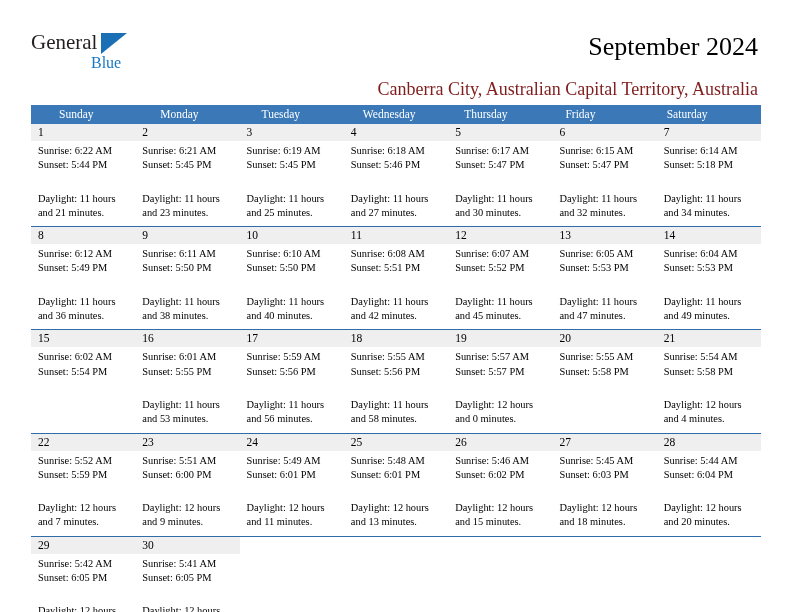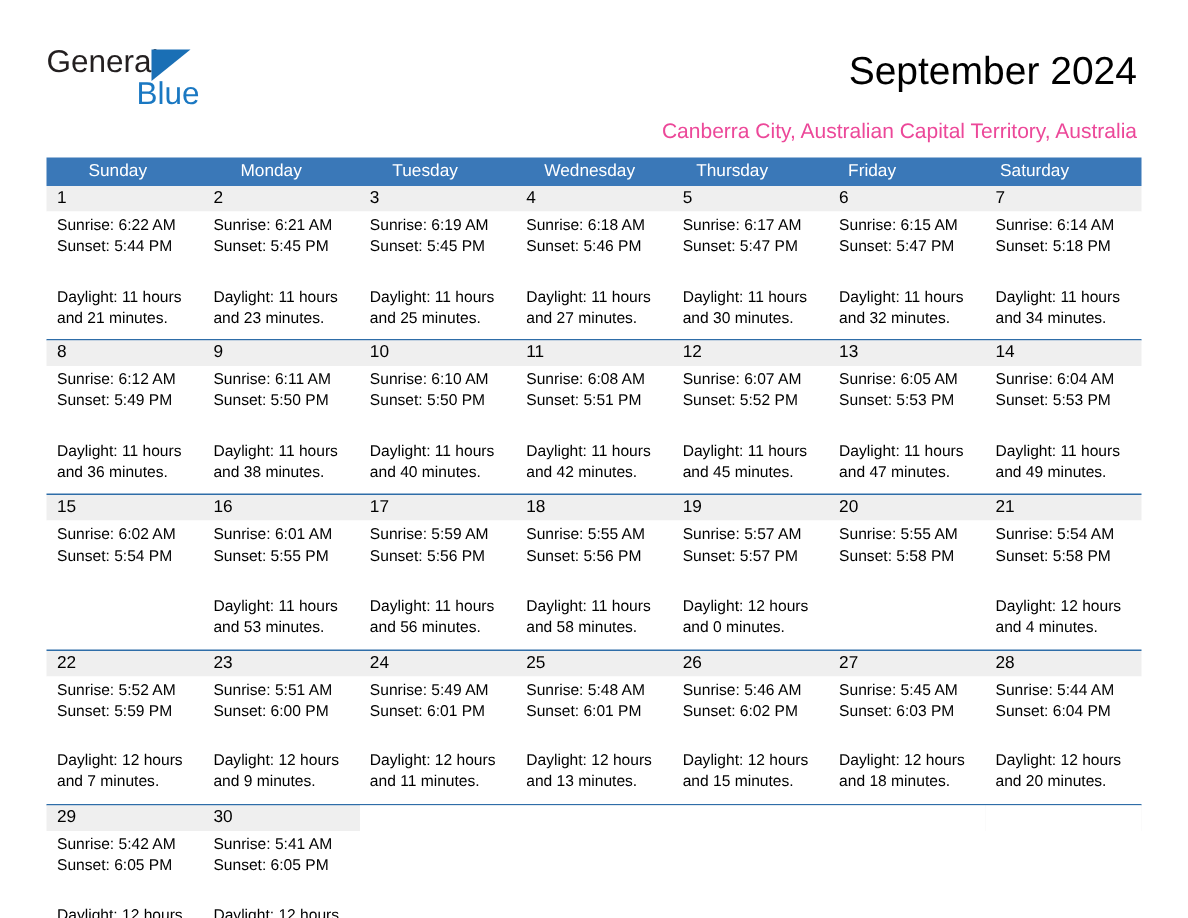--- a/index.html
+++ b/index.html
@@ -12,20 +12,21 @@
     height: 612px;
     font-family: "Liberation Sans", sans-serif;
     color: #000000;
     -webkit-font-smoothing: antialiased;
   }
   .page {
     position: relative;
     width: 792px;
     height: 612px;
     box-sizing: border-box;
+    font-family: Liberation Serif, serif;
   }
 
   
   .header {
     position: absolute;
     left: 0;
     top: 0;
     width: 792px;
     height: 100px;
   }
@@ -51,39 +52,39 @@
     top: 3px;
     width: 0;
     height: 0;
     border-left: 26px solid #1a6fb5;
     border-bottom: 21px solid transparent;
   }
   .logo-blue {
     position: absolute;
     left: 60px;
     top: 21px;
-    font-size: 21px;
+    font-size: 16px;
     color: #1a78c2;
     line-height: 24px;
   }
   .title {
     position: absolute;
     right: 34px;
     top: 32px;
     font-size: 26px;
     color: #000;
     text-align: right;
     white-space: nowrap;
   }
   .subtitle {
     position: absolute;
     right: 34px;
     top: 79px;
-    font-size: 14px;
-    color: #ec4899;
+    font-size: 18px;
+    color: #7f1d1d;
     text-align: right;
     white-space: nowrap;
   }
 
   
   .calendar {
     position: absolute;
     left: 31px;
     top: 105px;
     width: 730px;

